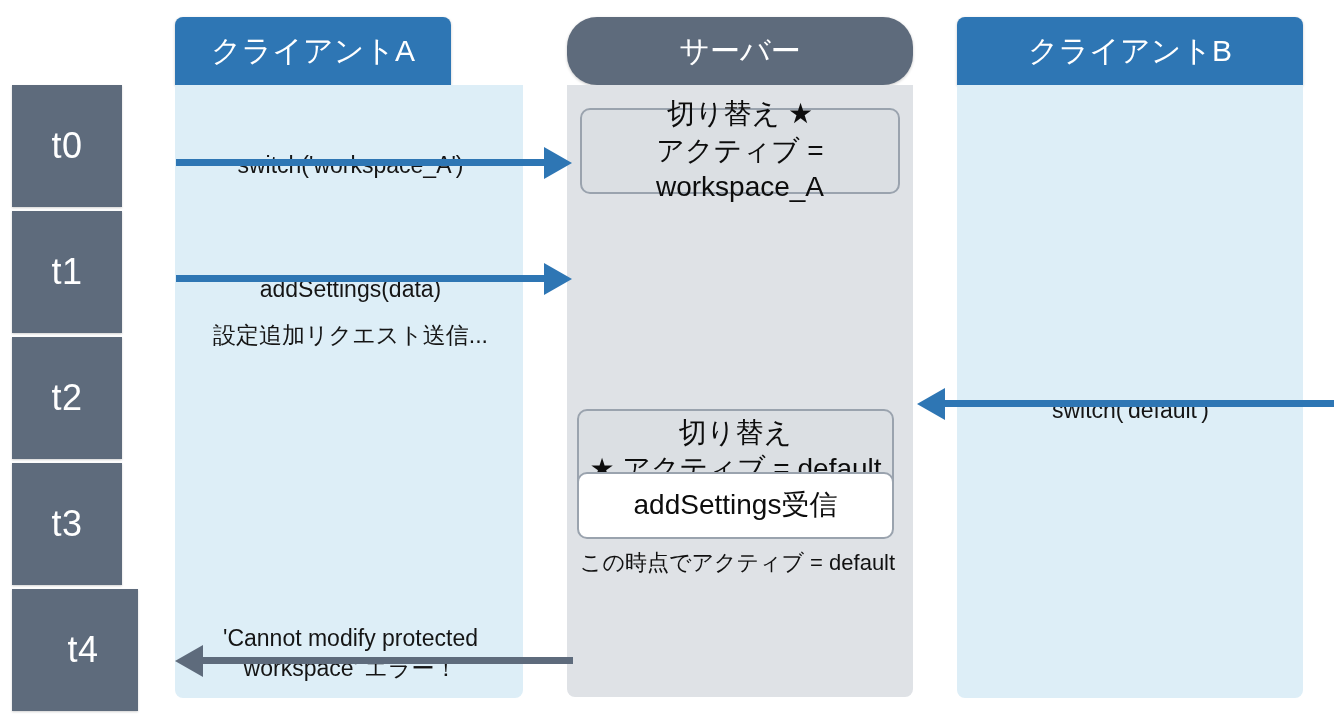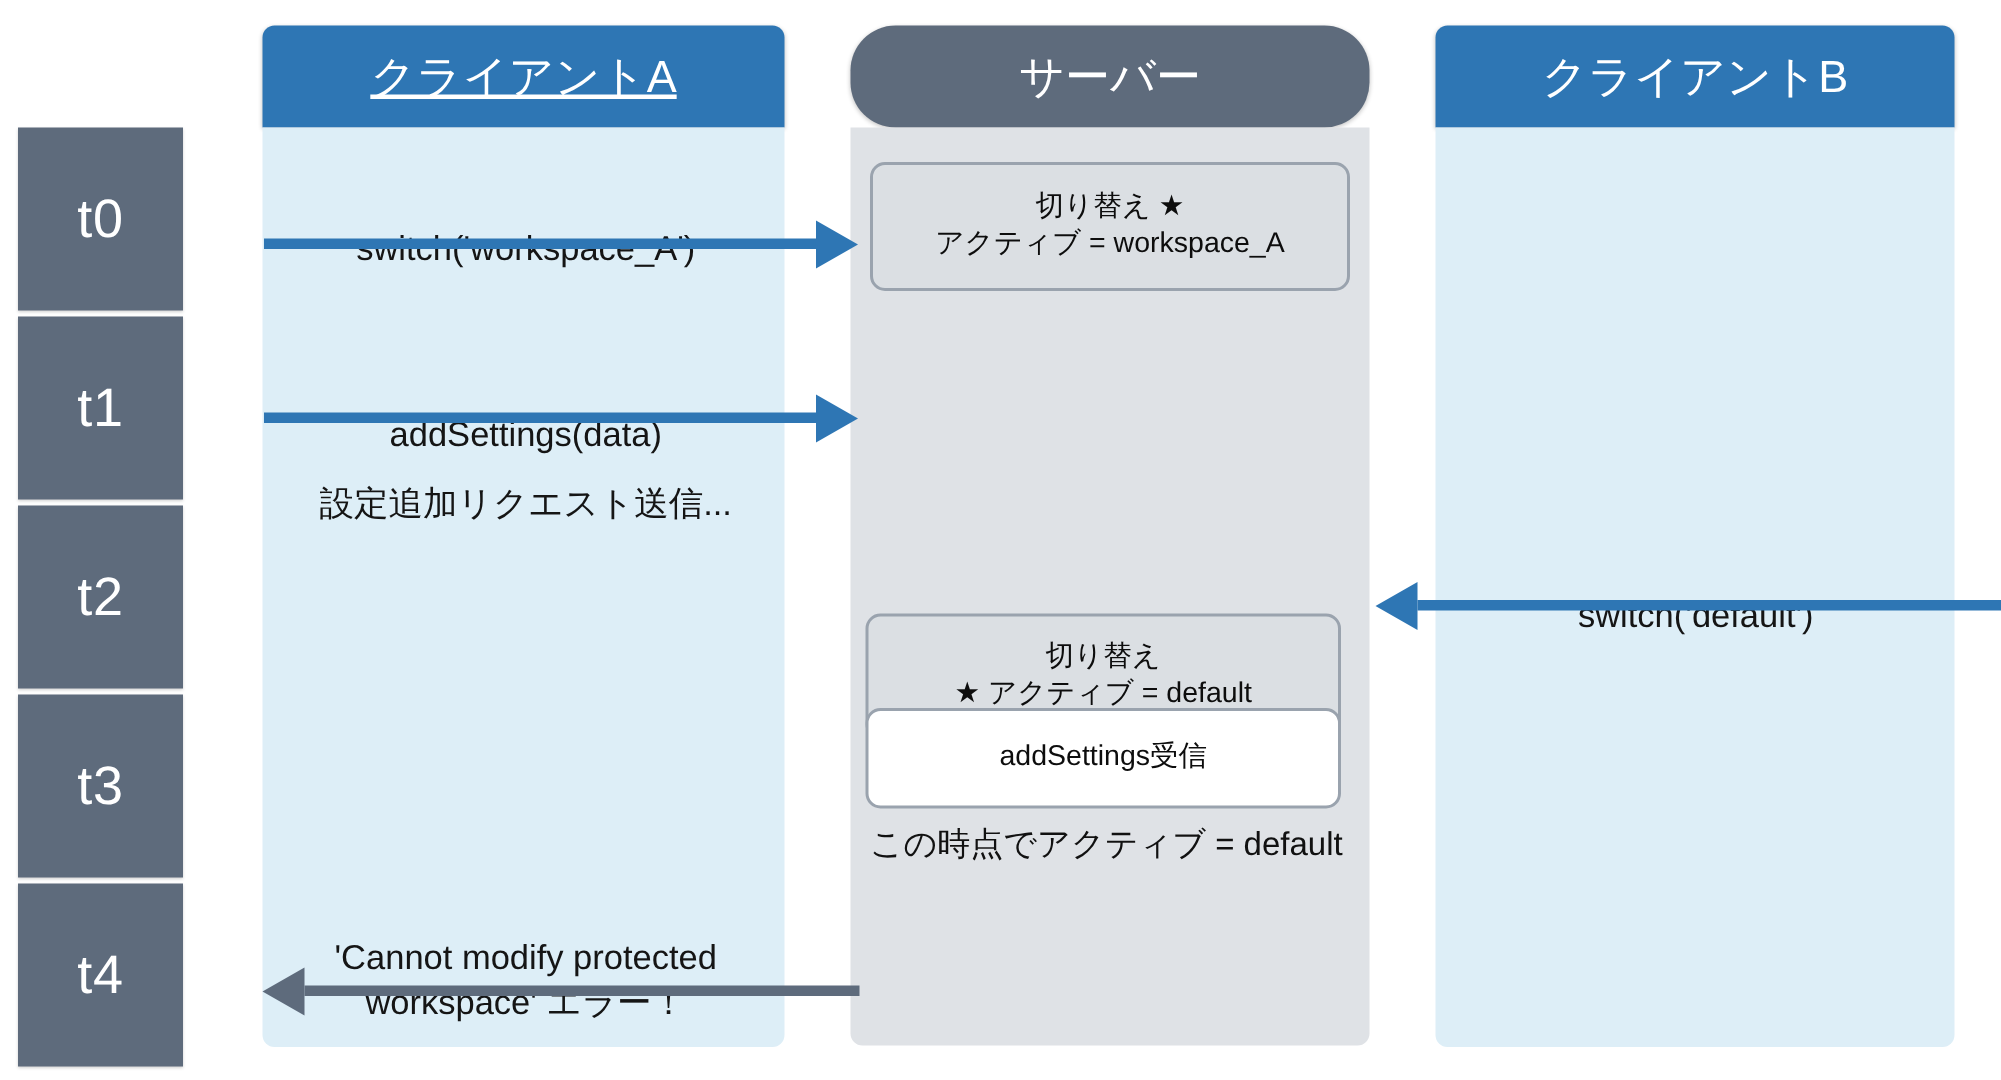--- a/index.html
+++ b/index.html
@@ -90,21 +90,21 @@
 
   
   .state-box {
     position: absolute;
     border: 2px solid #9AA3AE;
     border-radius: 10px;
     display: flex;
     align-items: center;
     justify-content: center;
     text-align: center;
-    font-size: 19px;
+    font-size: 28px;
     color: #0d0d0d;
     line-height: 1.3;
     white-space: pre-line;
     box-sizing: border-box;
   }
   .state-box.shaded { background: #DBDFE3; }
   .state-box.white  { background: #FFFFFF; }
 
   .note-text {
     position: absolute;
@@ -125,27 +125,27 @@
     </div>
     <div class="time-block" style="top:211px; height:122px;">
       <span>t1</span>
     </div>
     <div class="time-block" style="top:337px; height:122px;">
       <span>t2</span>
     </div>
     <div class="time-block" style="top:463px; height:122px;">
       <span>t3</span>
     </div>
-    <div class="time-block" style="top:589px; height:122px;">
+    <div class="time-block" style="top:589px; height:122px;padding-left:16px;">
       <span>t4</span>
     </div>
   </div>
 
   <div class="column" style="left:175px; width:348px;">
-    <div class="col-header header-client" style="width:348px;text-decoration:underline;">
+    <div class="col-header header-client" style="width:276px;">
       <span>クライアントA</span>
     </div>
     <div class="col-body body-client" style="top:68px; width:348px; height:613px;"></div>
   </div>
 
   <div class="column" style="left:567px; width:346px;">
     <div class="col-header header-server" style="width:346px;">
       <span>サーバー</span>
     </div>
     <div class="col-body body-server" style="top:68px; width:346px; height:612px;"></div>

